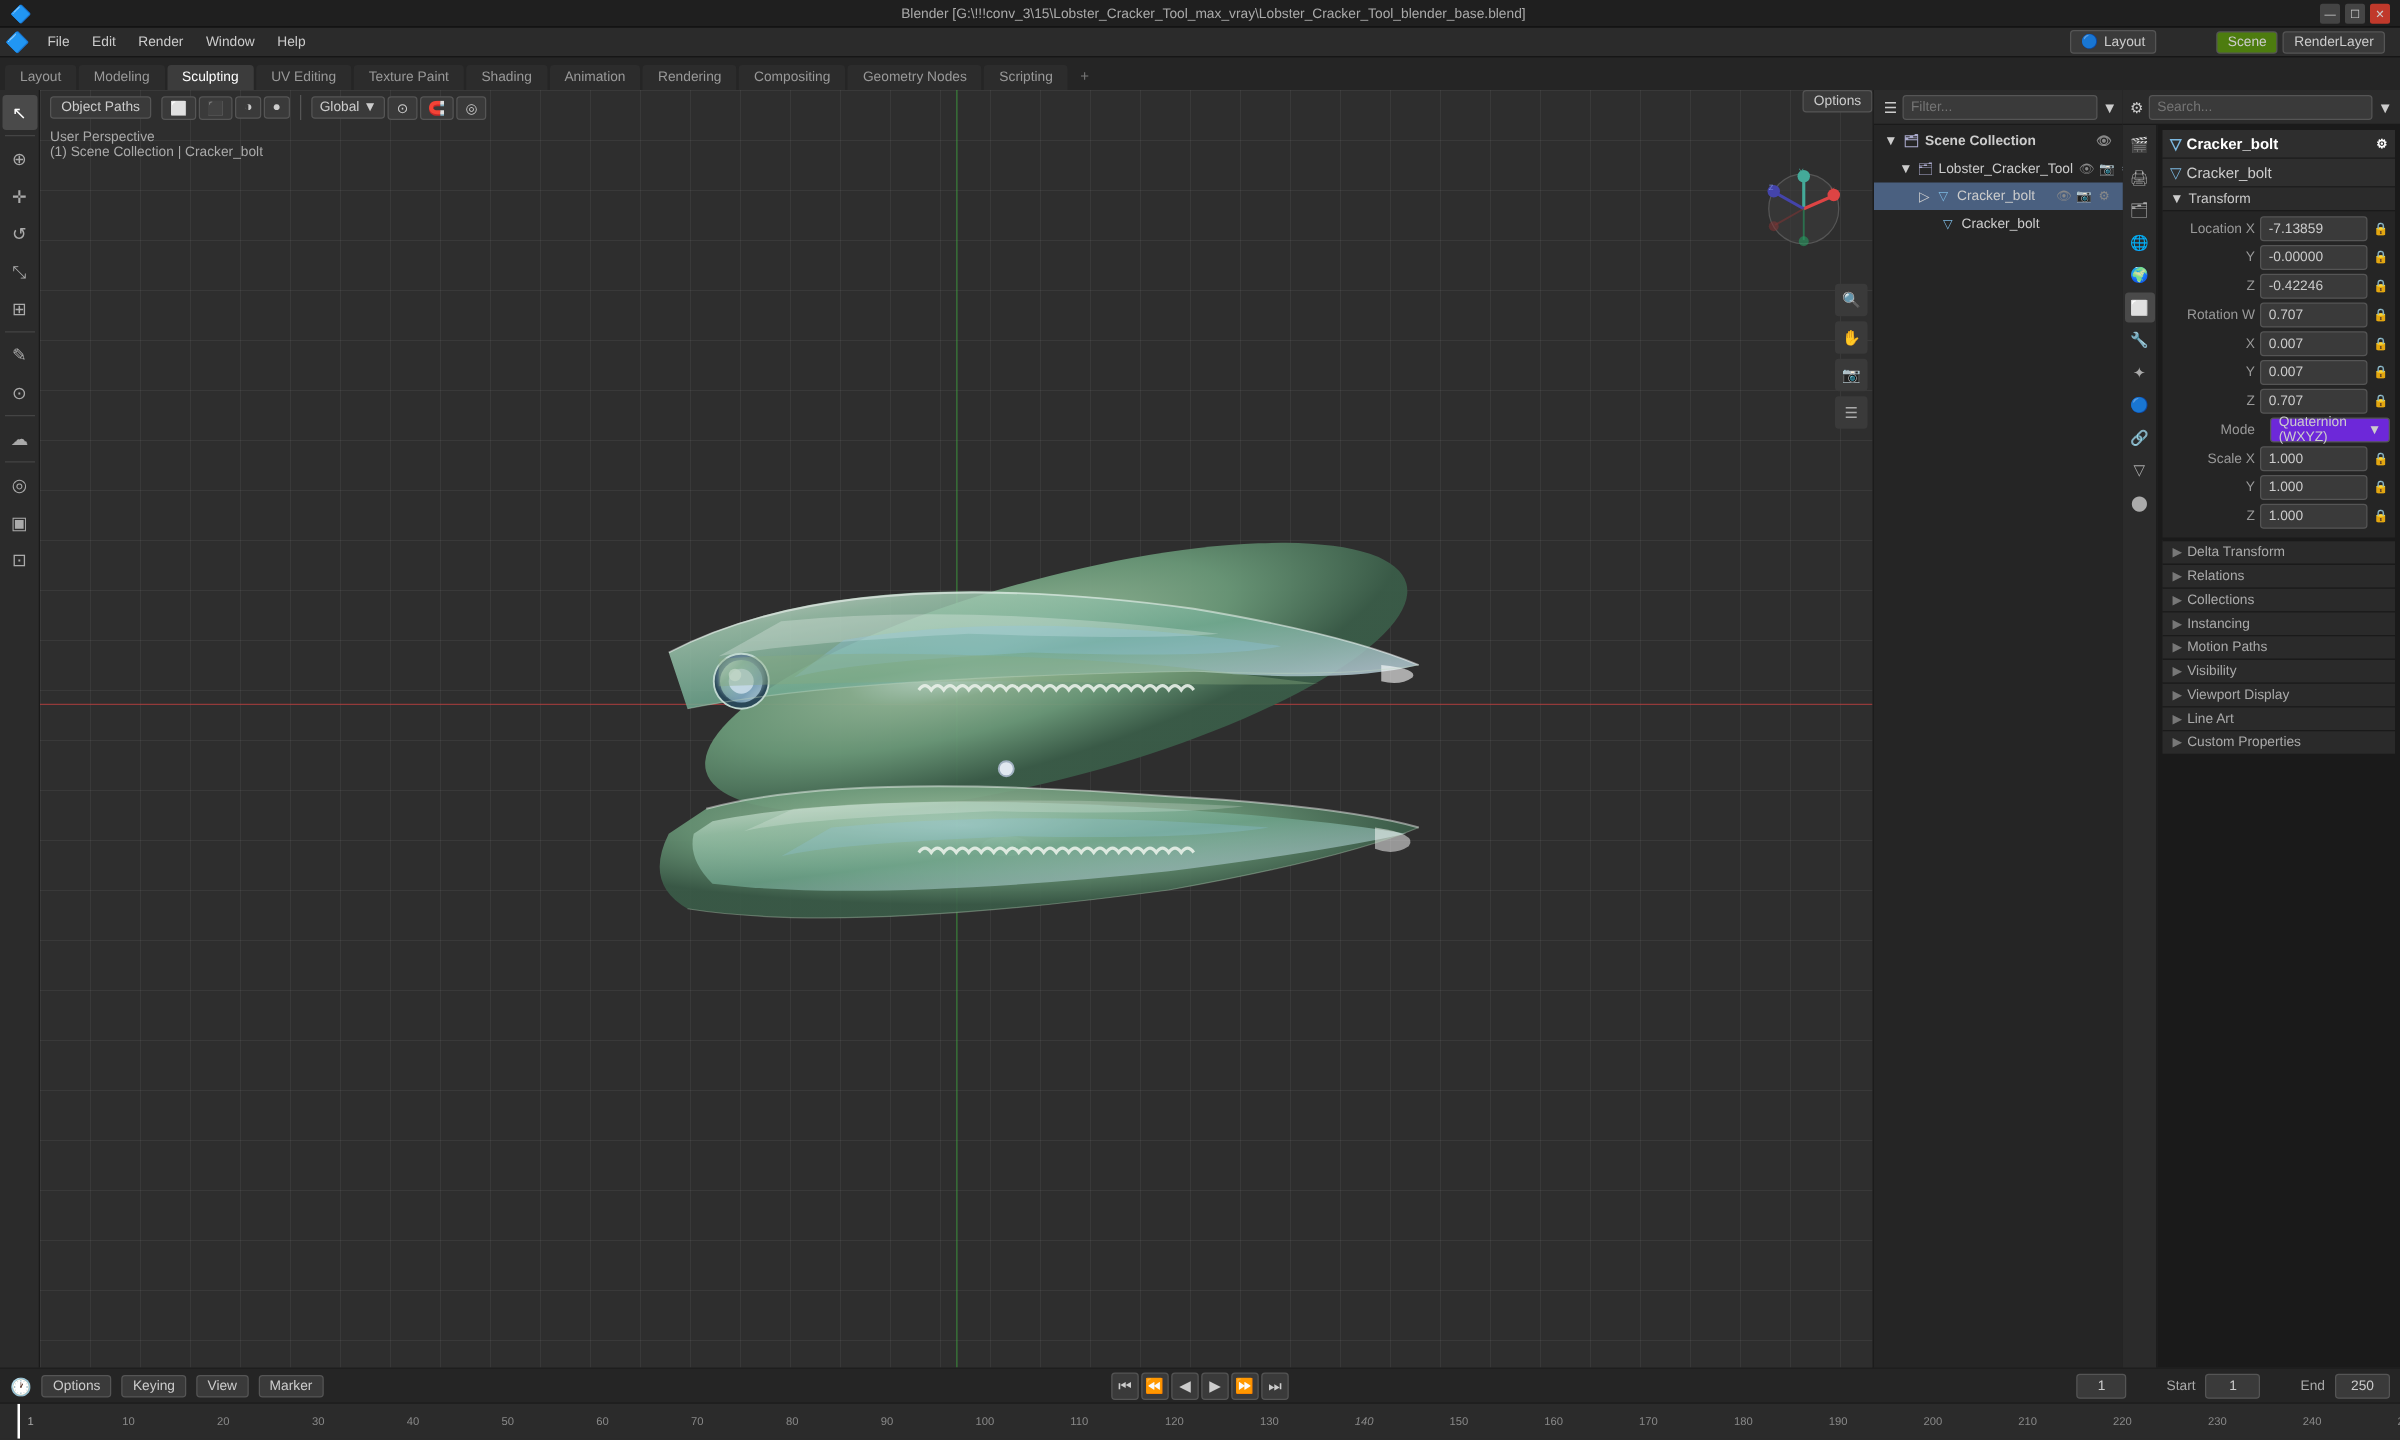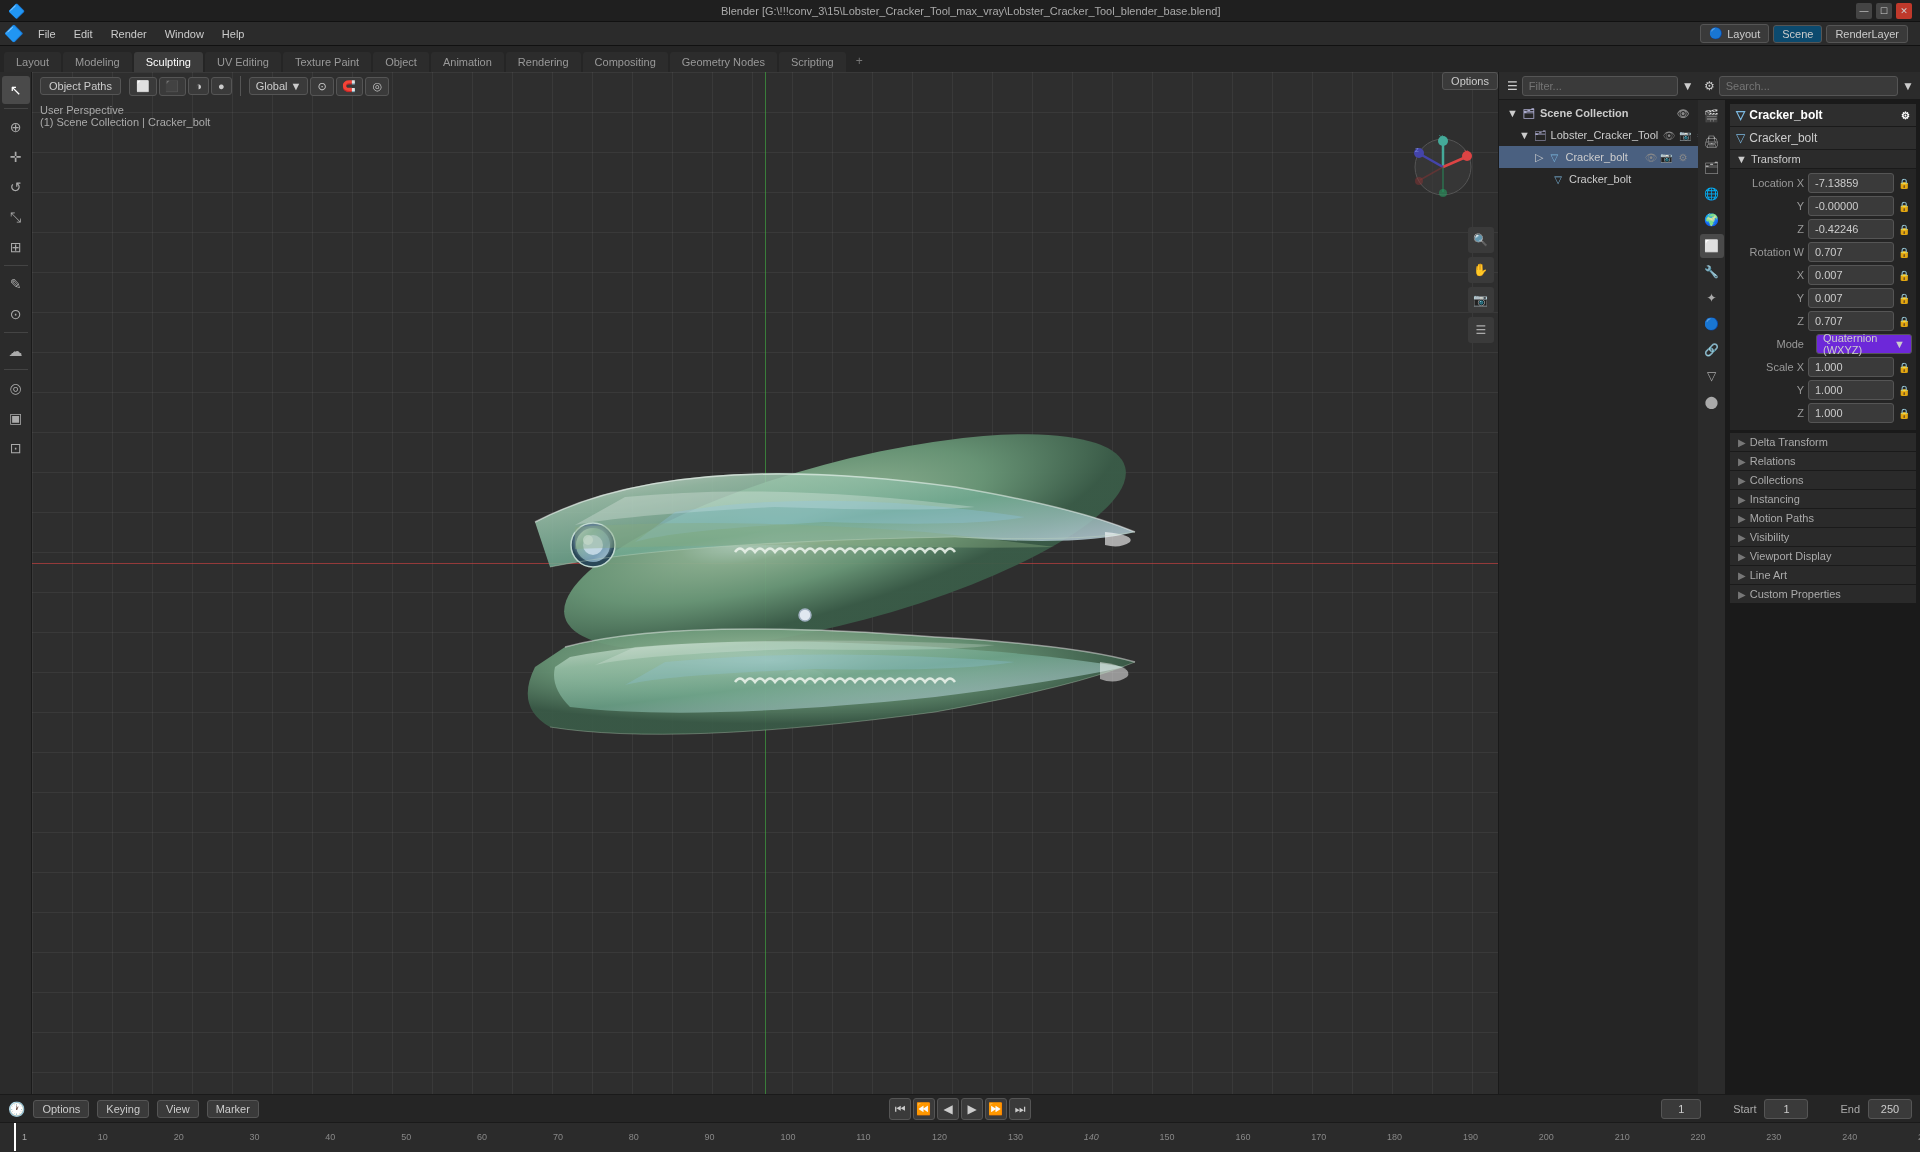--- a/index.html
+++ b/index.html
@@ -570,32 +570,32 @@
   <span class="menu-item">Render</span>
   <span class="menu-item">Window</span>
   <span class="menu-item">Help</span>
   <div style="flex:1;"></div>
 
   <div style="display:flex;align-items:center;gap:4px;margin-right:8px;">
     <div style="background:#3a3a3a;border:1px solid #555;border-radius:3px;padding:2px 8px;font-size:11px;color:#ccc;display:flex;align-items:center;gap:4px;">
       <span>🔵</span>
         <span>Layout</span>
     </div>
-    <div style="background:#0c4a6e;border:1px solid #555;border-radius:3px;padding:2px 8px;font-size:11px;color:#ccc;">Scene</div>
+    <div style="background:#4d7c0f;border:1px solid #555;border-radius:3px;padding:2px 8px;font-size:11px;color:#ccc;margin-left:44px;">Scene</div>
     <div style="background:#3a3a3a;border:1px solid #555;border-radius:3px;padding:2px 8px;font-size:11px;color:#ccc;">RenderLayer</div>
   </div>
 </div>
 
 <div id="workspace-tabs">
   <div class="ws-tab">Layout</div>
   <div class="ws-tab">Modeling</div>
   <div class="ws-tab active">Sculpting</div>
   <div class="ws-tab">UV Editing</div>
   <div class="ws-tab">Texture Paint</div>
-  <div class="ws-tab">Object</div>
+  <div class="ws-tab">Shading</div>
   <div class="ws-tab">Animation</div>
   <div class="ws-tab">Rendering</div>
   <div class="ws-tab">Compositing</div>
   <div class="ws-tab">Geometry Nodes</div>
   <div class="ws-tab">Scripting</div>
   <div class="ws-tab-plus">+</div>
 </div>
 
 <div id="main-layout">
 

